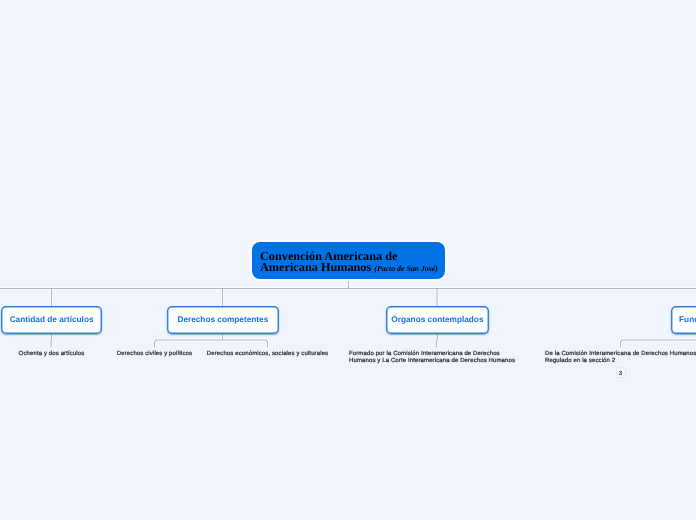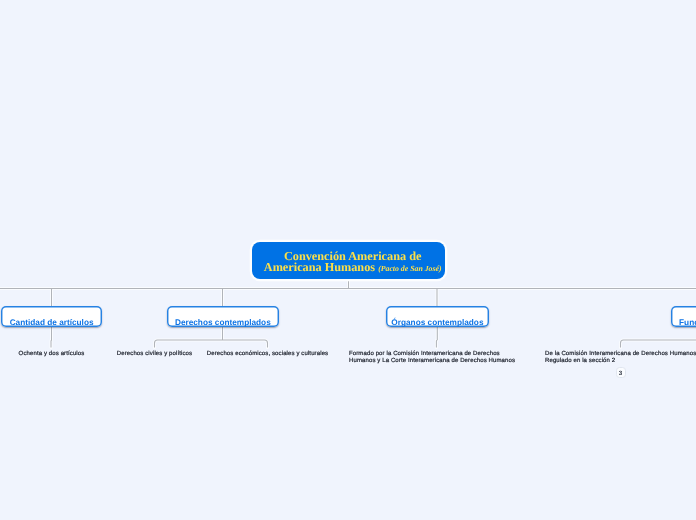--- a/index.html
+++ b/index.html
@@ -19,43 +19,42 @@
   svg.links{
     position:absolute;left:0;top:0;width:696px;height:520px;
     overflow:visible;pointer-events:none;
   }
 
   
   .root-node{
     position:absolute;
     left:251.5px;top:242px;width:193.9px;height:36.6px;
     background:#0072e5;
-    color:#fde047;
+    color:#000000;
     border-radius:8px;
     box-shadow:0 0 0 2.3px #fdfeff;
     font-family:"Liberation Serif",serif;
     font-weight:bold;
     box-sizing:border-box;
     padding:9px 0 0 8.5px;
-    text-align:center;
   }
   .root-l1,.root-l2{font-size:12.25px;line-height:11.3px;letter-spacing:0;white-space:nowrap;}
   .root-sub{font-style:italic;font-weight:bold;font-size:7.8px;}
 
   
   .br-node{
     position:absolute;
-    top:305.85px;height:21px;
+    top:305.85px;height:28px;
     background:#ffffff;
     border-radius:5px;
     color:#0f74e6;
     font-weight:bold;
     font-size:8.25px;
     letter-spacing:0px;
-    display:flex;align-items:flex-end;justify-content:center;
+    display:flex;align-items:center;justify-content:center;
     box-shadow:inset 0 0 0 1.45px #2682e3, 0 1px 1.6px rgba(35,48,80,.42);
     box-sizing:border-box;
     white-space:nowrap;
   }
 
   
   .leaf{
     position:absolute;
     top:351px;
     color:#1f2430;
@@ -113,21 +112,21 @@
 
   <div class="root-node">
     <div class="root-l1">Convención Americana de</div>
     <div class="root-l2"><span>Americana Humanos</span> <span class="root-sub">(Pacto de San José)</span></div>
   </div>
 
   <div class="br-node" style="left:0.9px;width:101.4px">
       <span>Cantidad de artículos</span>
     </div>
   <div class="br-node" style="left:166.7px;width:112.3px">
-      <span>Derechos contemplados</span>
+      <span>Derechos competentes</span>
     </div>
   <div class="br-node" style="left:385.6px;width:103.7px">
       <span>Órganos contemplados</span>
     </div>
   <div class="br-node" style="left:670.7px;width:58px">
       <span>Funciones</span>
     </div>
 
   <div class="leaf centered" style="left:51.5px;">Ochenta y dos artículos</div>
   <div class="leaf centered" style="left:154.5px;">Derechos civiles y políticos</div>

